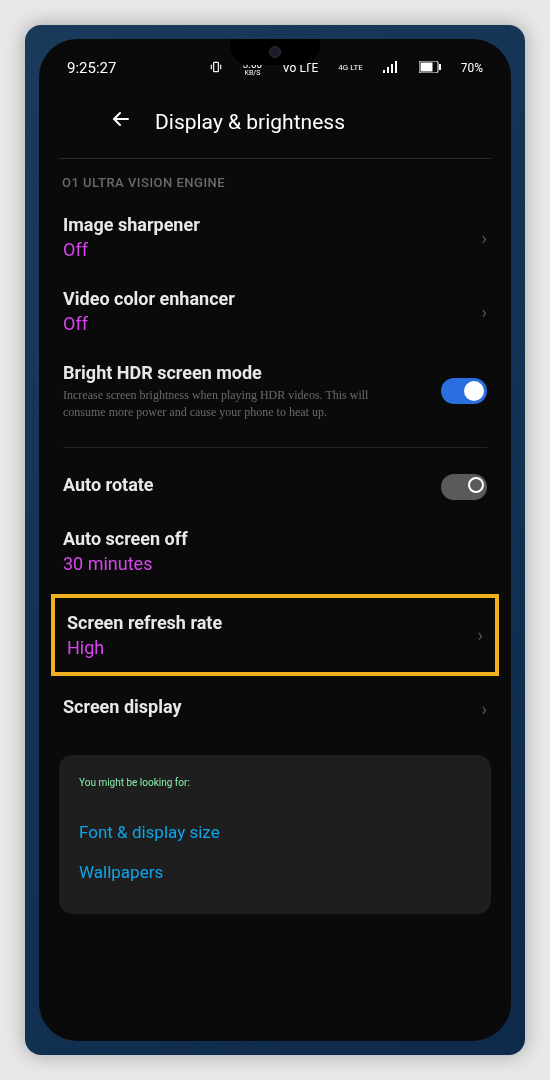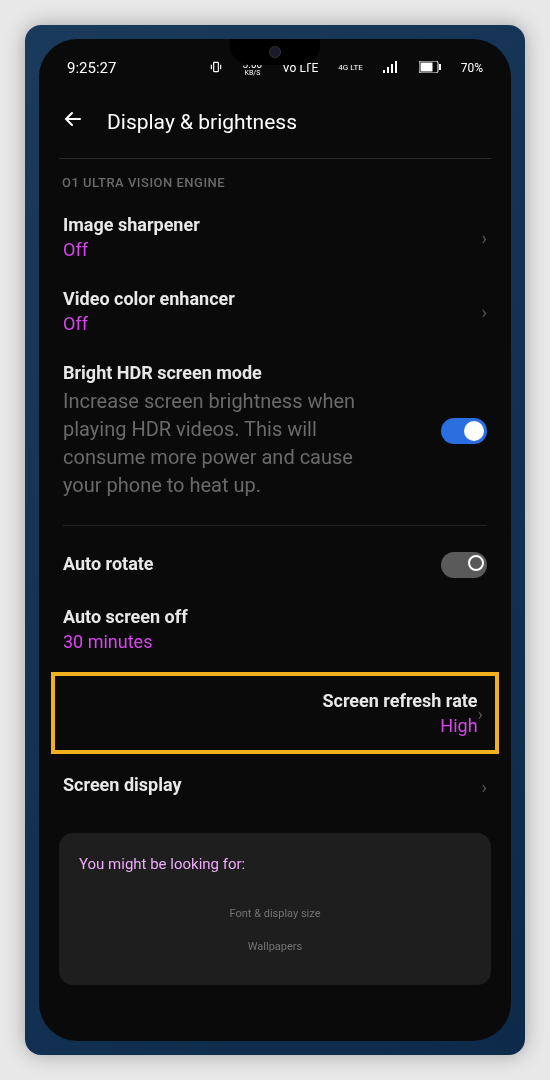--- a/index.html
+++ b/index.html
@@ -64,20 +64,21 @@
     display: flex;
     align-items: center;
     gap: 20px;
     font-size: 12px;
   }
   .header {
     display: flex;
     align-items: center;
     padding: 18px 22px 22px 22px;
     gap: 22px;
+    margin-left: 48px;
   }
   .back-arrow {
     color: #fff;
     font-size: 22px;
     cursor: pointer;
   }
   .header-title {
     color: #fff;
     font-size: 21px;
     font-weight: 400;
@@ -106,24 +107,25 @@
     font-size: 18px;
     font-weight: 700;
     margin-bottom: 4px;
   }
   .setting-value {
     color: #d946ef;
     font-size: 18px;
   }
   .setting-desc {
     color: #6a6a6a;
-    font-size: 20px;
+    font-size: 12px;
     line-height: 1.4;
     margin-top: 4px;
     max-width: 320px;
+    font-family: Liberation Serif, serif;
   }
   .chevron {
     color: #555;
     font-size: 18px;
     flex-shrink: 0;
   }
   .toggle {
     width: 46px;
     height: 26px;
     border-radius: 13px;
@@ -140,42 +142,40 @@
     border-radius: 50%;
     position: absolute;
     top: 3px;
   }
   .toggle-on .toggle-knob { right: 3px; }
   .toggle-off .toggle-knob { right: 3px; border: 2px solid #fff; background: transparent; width: 16px; height: 16px; }
   .highlight-box {
     border: 4px solid #f0b020;
     margin: 6px 12px;
     padding: 0;
-    text-align: right;
   }
   .highlight-box .setting-row {
     padding: 14px 12px;
   }
   .suggestions-card {
     background: #1e1e1e;
     margin: 20px 20px;
     border-radius: 14px;
     padding: 22px 20px 22px 20px;
   }
   .suggestions-header {
-    color: #f0abfc;
-    font-size: 15px;
+    color: #86efac;
+    font-size: 10px;
     margin-bottom: 24px;
   }
   .suggestion-item {
-    color: #737373;
-    font-size: 11px;
+    color: #0ea5e9;
+    font-size: 17px;
     padding: 10px 0;
     cursor: pointer;
-    text-align: center;
   }
   .light-divider {
     border-top: 1px solid #222;
     margin: 12px 24px;
   }
 </style>
 </head>
 <body>
 
 <div class="phone-frame">

